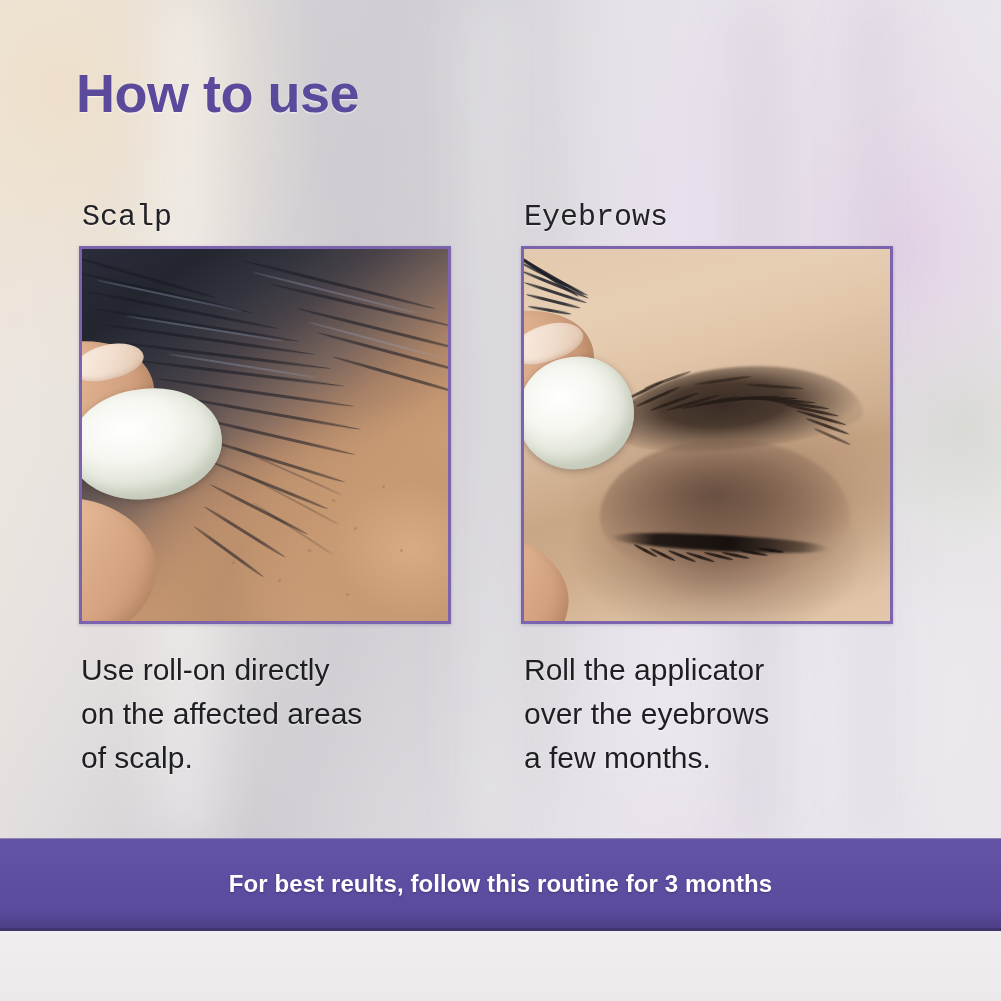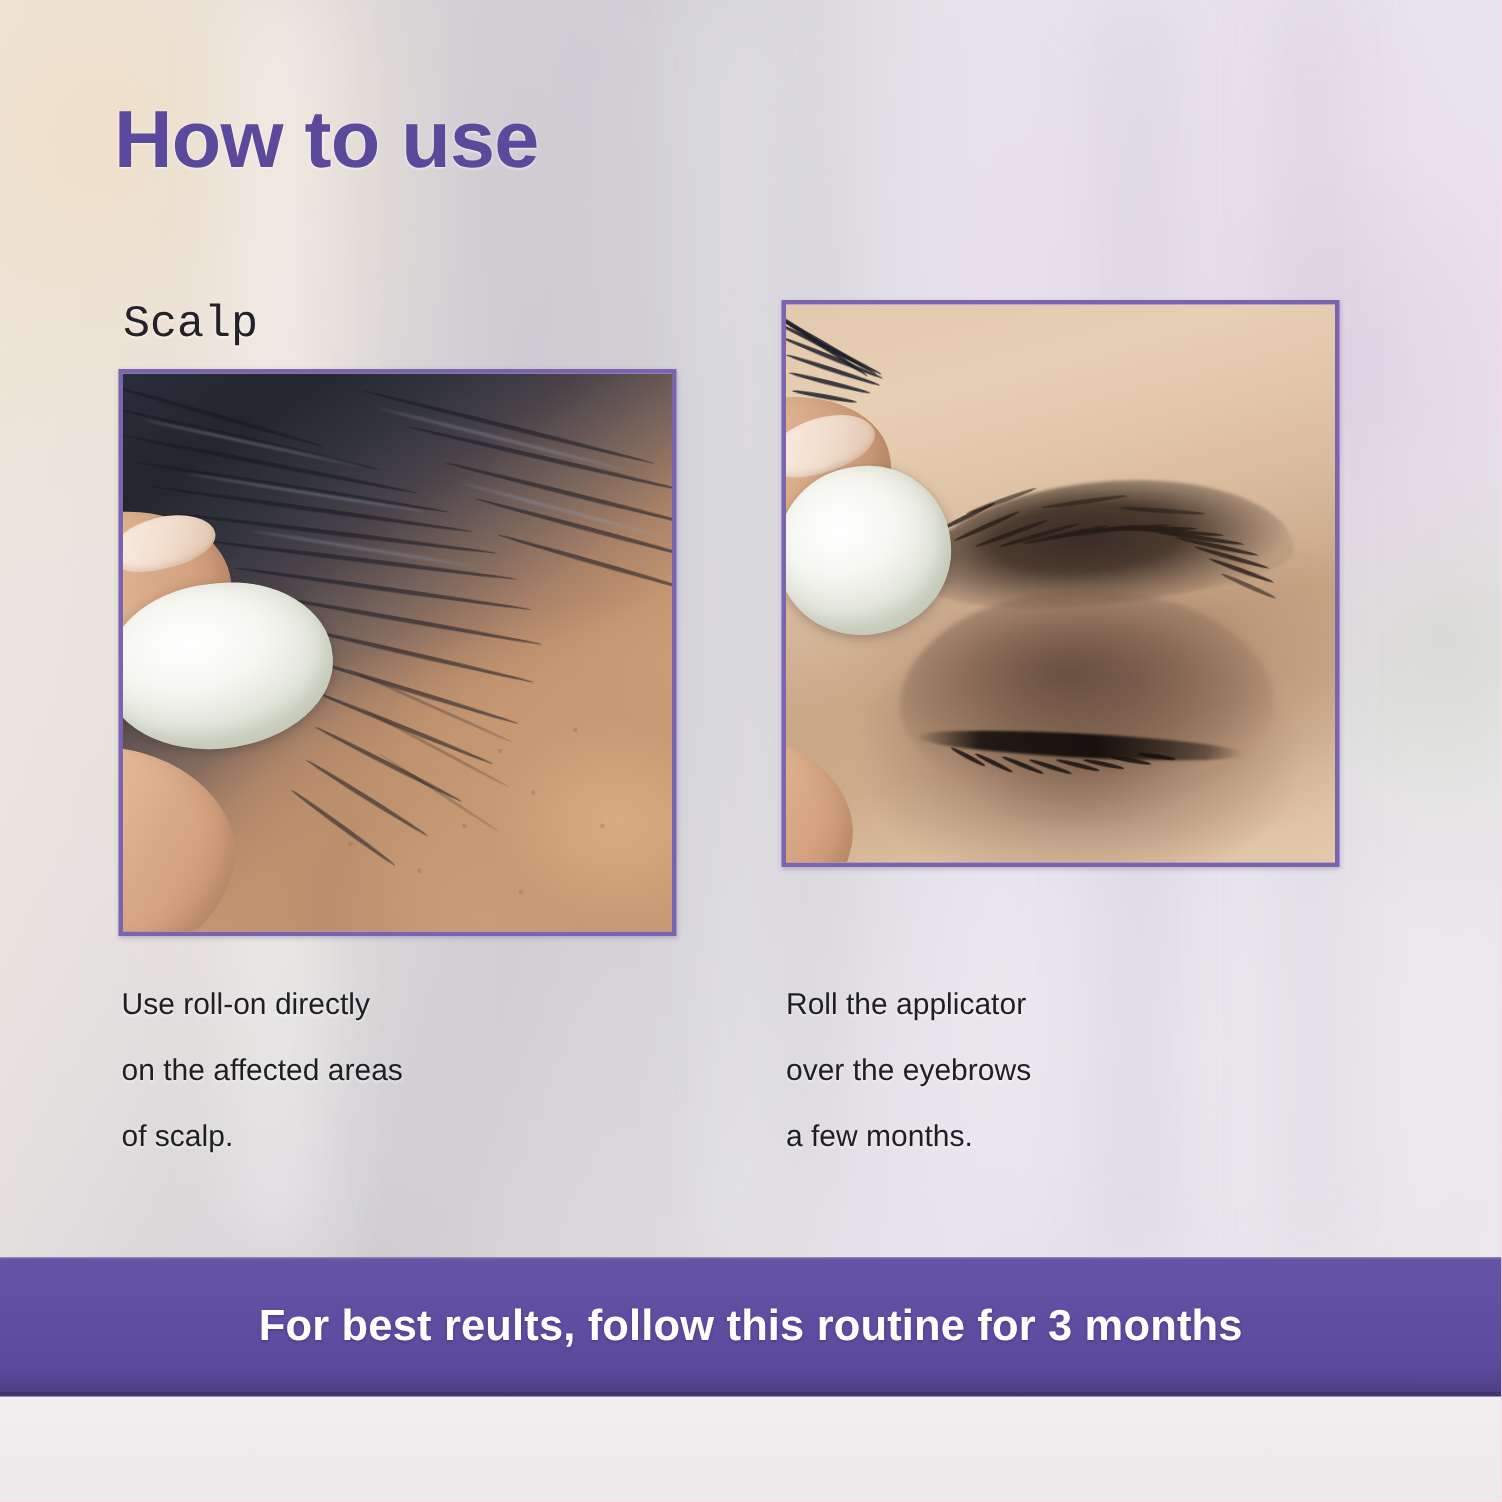--- a/index.html
+++ b/index.html
@@ -6,21 +6,21 @@
     margin: 0;
     padding: 0;
     background: #ffffff;
   }
   #root {
     position: relative;
     width: 1001px;
     height: 1001px;
     overflow: hidden;
     font-family: "Liberation Sans", "DejaVu Sans", sans-serif;
-    background: #f9a8d4;
+    background: #84cc16;
   }
 
   
   .bg-layer {
     position: absolute;
     inset: 0;
     z-index: 0;
   }
   .bg-base {
     position: absolute;
@@ -226,21 +226,21 @@
     position: absolute;
     background: rgba(28,30,40,.85);
     border-radius: 50%;
     transform-origin: left center;
     filter: blur(.4px);
   }
 
   .caption {
     position: absolute;
     top: 648px;
-    font-size: 20px;
+    font-size: 30px;
     line-height: 44px;
     font-weight: 400;
     color: #1f1e23;
     text-shadow: 0 1px 2px rgba(255,255,255,.55);
     white-space: pre-line;
   }
   .cap-scalp { left: 81px; width: 400px; }
   .cap-brows { left: 524px; width: 420px; }
 
   .banner {
@@ -250,21 +250,21 @@
     width: 1001px;
     height: 89px;
     background: linear-gradient(180deg, #6553a6 0%, #604ea2 40%, #5c4a9d 80%, #4e3f87 100%);
     border-top: 1px solid rgba(255,255,255,.35);
     border-bottom: 3px solid #42356f;
     display: flex;
     align-items: center;
     justify-content: center;
   }
   .banner-text {
-    font-size: 29px;
+    font-size: 24px;
     line-height: 36px;
     font-weight: 700;
     color: #ffffff;
     letter-spacing: .1px;
     text-shadow: 0 1px 2px rgba(40,28,80,.45);
     white-space: nowrap;
   }
 </style>
 </head>
 <body>
@@ -330,20 +330,21 @@
 
           <div class="hand" style="left:-76px;top:92px;width:150px;height:126px;transform:rotate(-12deg);"></div>
           <div class="thumbnail-nail" style="left:-10px;top:96px;width:72px;height:34px;transform:rotate(-14deg);"></div>
           <div class="hand" style="left:-86px;top:250px;width:160px;height:140px;transform:rotate(8deg);"></div>
           <div class="applicator" style="left:-12px;top:140px;width:152px;height:110px;transform:rotate(-6deg);"></div>
         </div>
       </div>
     </div>
 
     <div class="card card-brows">
+      <div class="card-label">Eyebrows</div>
       <div class="photo-frame">
         <div class="photo ph-brows">
 
           <div class="top-hair" style="left:-20px;top:-4px;width:90px;height:3px;transform:rotate(34deg);"></div>
           <div class="top-hair" style="left:-14px;top:2px;width:86px;height:3px;transform:rotate(30deg);"></div>
           <div class="top-hair" style="left:-8px;top:10px;width:80px;height:3px;transform:rotate(26deg);"></div>
           <div class="top-hair" style="left:-4px;top:20px;width:74px;height:3px;transform:rotate(22deg);"></div>
           <div class="top-hair" style="left:0px;top:32px;width:66px;height:3px;transform:rotate(18deg);"></div>
           <div class="top-hair" style="left:2px;top:44px;width:56px;height:3px;transform:rotate(14deg);"></div>
           <div class="top-hair" style="left:4px;top:56px;width:44px;height:3px;transform:rotate(10deg);"></div>

